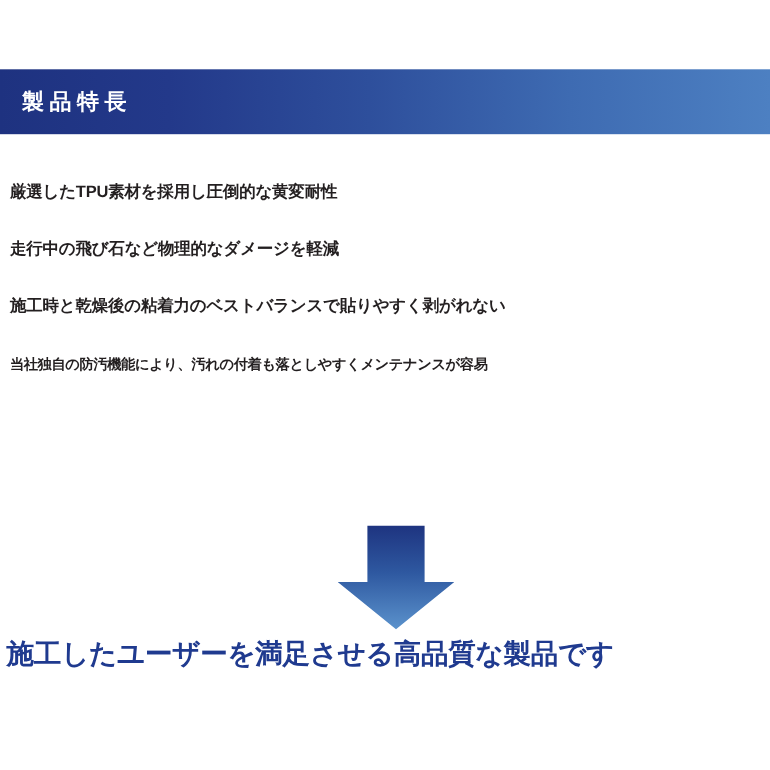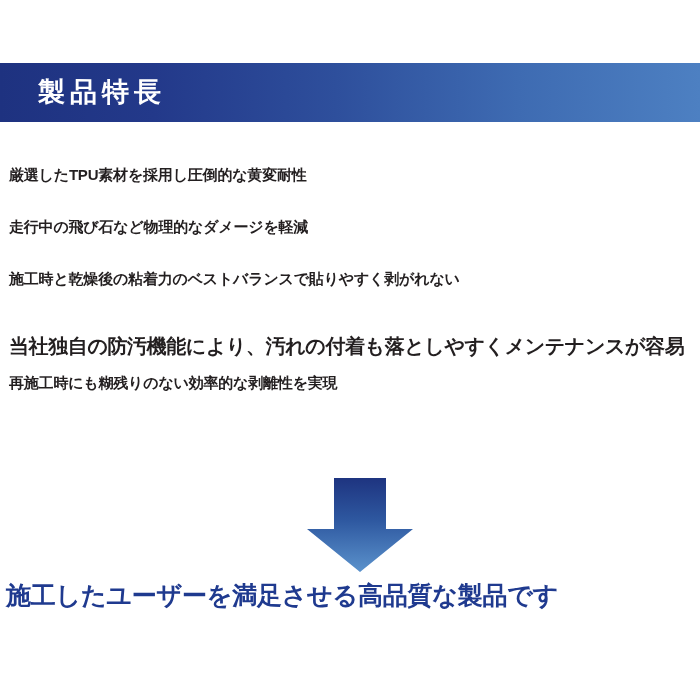--- a/index.html
+++ b/index.html
@@ -30,24 +30,24 @@
     left: 0;
     top: 63px;
     width: 700px;
     height: 59px;
     background: linear-gradient(to right, #1e3280 0%, #23398a 22%, #2e4f9c 48%, #3e6bb2 74%, #4d80c2 100%);
     display: flex;
     align-items: center;
   }
   .section-banner-title {
     color: #ffffff;
-    font-size: 27px;
+    font-size: 20px;
     font-weight: bold;
     letter-spacing: 5px;
-    margin-left: 38px;
+    margin-left: 20px;
     line-height: 1;
     white-space: nowrap;
   }
 
   
   .feature-list {
     position: absolute;
     left: 9px;
     top: 148px;
     width: 688px;
@@ -60,23 +60,22 @@
     font-weight: bold;
     color: #231f20;
     line-height: 1;
     height: 52px;
     display: flex;
     align-items: center;
     white-space: nowrap;
     letter-spacing: -0.2px;
   }
   .feature-item.long {
-    font-size: 20px;
+    font-size: 13px;
     letter-spacing: -0.4px;
-    align-items: flex-end;
   }
 
   
   .arrow-wrap {
     position: absolute;
     left: 305px;
     top: 472px;
     width: 112px;
     height: 102px;
   }
@@ -115,23 +114,20 @@
     </li>
     <li class="feature-item">
       <span>走行中の飛び石など物理的なダメージを軽減</span>
     </li>
     <li class="feature-item">
       <span>施工時と乾燥後の粘着力のベストバランスで貼りやすく剥がれない</span>
     </li>
     <li class="feature-item long">
       <span>当社独自の防汚機能により、汚れの付着も落としやすくメンテナンスが容易</span>
     </li>
-    <li class="feature-item">
-      <span>再施工時にも糊残りのない効率的な剥離性を実現</span>
-    </li>
   </ul>
 
   <div class="arrow-wrap">
     <svg viewBox="0 0 112 102" xmlns="http://www.w3.org/2000/svg" aria-hidden="true">
       <defs>
         <linearGradient id="arrowGrad" x1="0" y1="0" x2="0" y2="1">
           <stop offset="0%" stop-color="#1e3480"></stop>
           <stop offset="45%" stop-color="#2e58a0"></stop>
           <stop offset="100%" stop-color="#5b92cc"></stop>
         </linearGradient>

